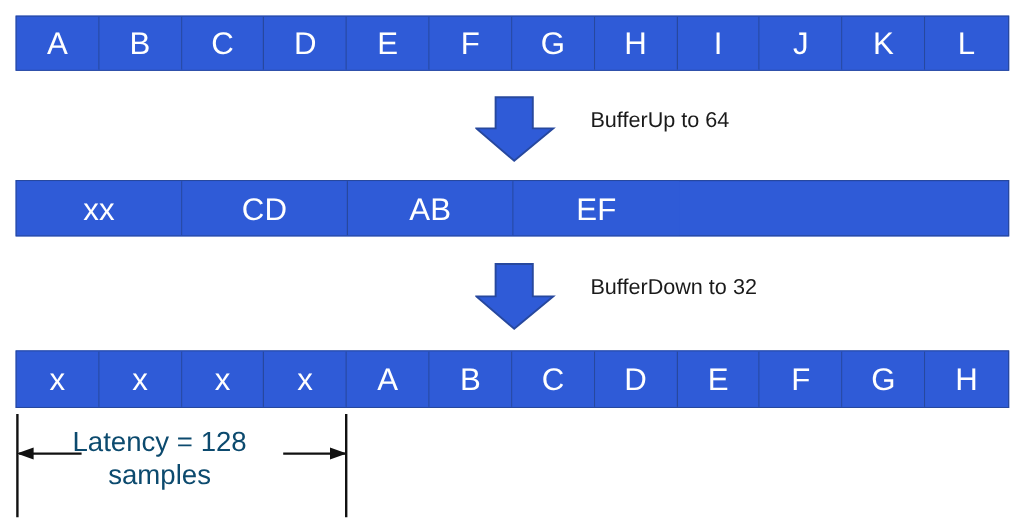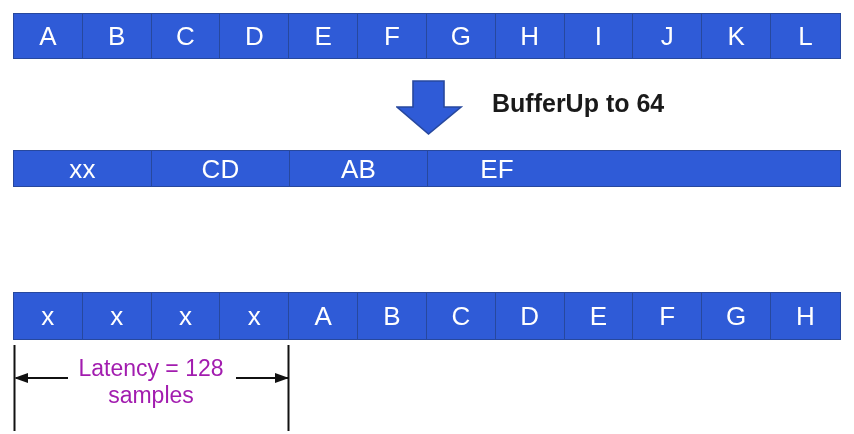--- a/index.html
+++ b/index.html
@@ -52,21 +52,21 @@
     top: 13px;
     width: 828px;
     height: 46px;
   }
   #row-top .cell { width: 69px; }
 
   #row-mid {
     left: 13px;
     top: 150px;
     width: 828px;
-    height: 37px;
+    height: 47px;
   }
   #row-mid .cell { width: 138px; }
 
   #row-bottom {
     left: 13px;
     top: 292px;
     width: 828px;
     height: 48px;
   }
   #row-bottom .cell { width: 69px; }
@@ -76,26 +76,25 @@
     position: absolute;
   }
   .arrow-svg {
     position: absolute;
     left: 0;
     top: 0;
     display: block;
   }
   .arrow-label {
     position: absolute;
-    font-size: 25px;
+    font-size: 18px;
     color: #1a1a1a;
     line-height: 1;
     white-space: nowrap;
     font-family: "Liberation Sans", sans-serif;
-    font-weight: bold;
   }
 
   #arrow-1-block { left: 396px; top: 80px; width: 420px; height: 56px; }
   #arrow-1-label { left: 96px; top: 11px; }
 
   #arrow-2-block { left: 396px; top: 219px; width: 440px; height: 57px; }
   #arrow-2-label { left: 96px; top: 11px; }
 
   
   #latency-group {
@@ -106,27 +105,27 @@
     height: 91px;
   }
   #latency-svg {
     position: absolute;
     left: 0;
     top: 0;
     display: block;
   }
   #latency-text {
     position: absolute;
-    left: 22px;
+    left: 4px;
     top: 12px;
     width: 258px;
     text-align: center;
     font-size: 23px;
     line-height: 27px;
-    color: #a21caf;
+    color: #0c4a6e;
     font-family: "Liberation Sans", sans-serif;
   }
   #latency-text span { display: block; }
 </style>
 </head>
 <body>
 
 <div id="stage">
 
   <div class="row" id="row-top">
@@ -151,20 +150,26 @@
     <div class="arrow-label" id="arrow-1-label">BufferUp to 64</div>
   </div>
 
   <div class="row" id="row-mid">
     <div class="cell">xx</div>
     <div class="cell">CD</div>
     <div class="cell">AB</div>
     <div class="cell">EF</div>
   </div>
 
+  <div class="arrow-block" id="arrow-2-block">
+    <svg class="arrow-svg" width="70" height="57" viewBox="0 0 70 57">
+      <polygon points="17,1 48,1 48,28 65,28 32.5,55 1,28 17,28" fill="#2F5BD7" stroke="#27489E" stroke-width="1.6" stroke-linejoin="miter"></polygon>
+    </svg>
+    <div class="arrow-label" id="arrow-2-label">BufferDown to 32</div>
+  </div>
 
   <div class="row" id="row-bottom">
     <div class="cell">x</div>
     <div class="cell">x</div>
     <div class="cell">x</div>
     <div class="cell">x</div>
     <div class="cell">A</div>
     <div class="cell">B</div>
     <div class="cell">C</div>
     <div class="cell">D</div>

